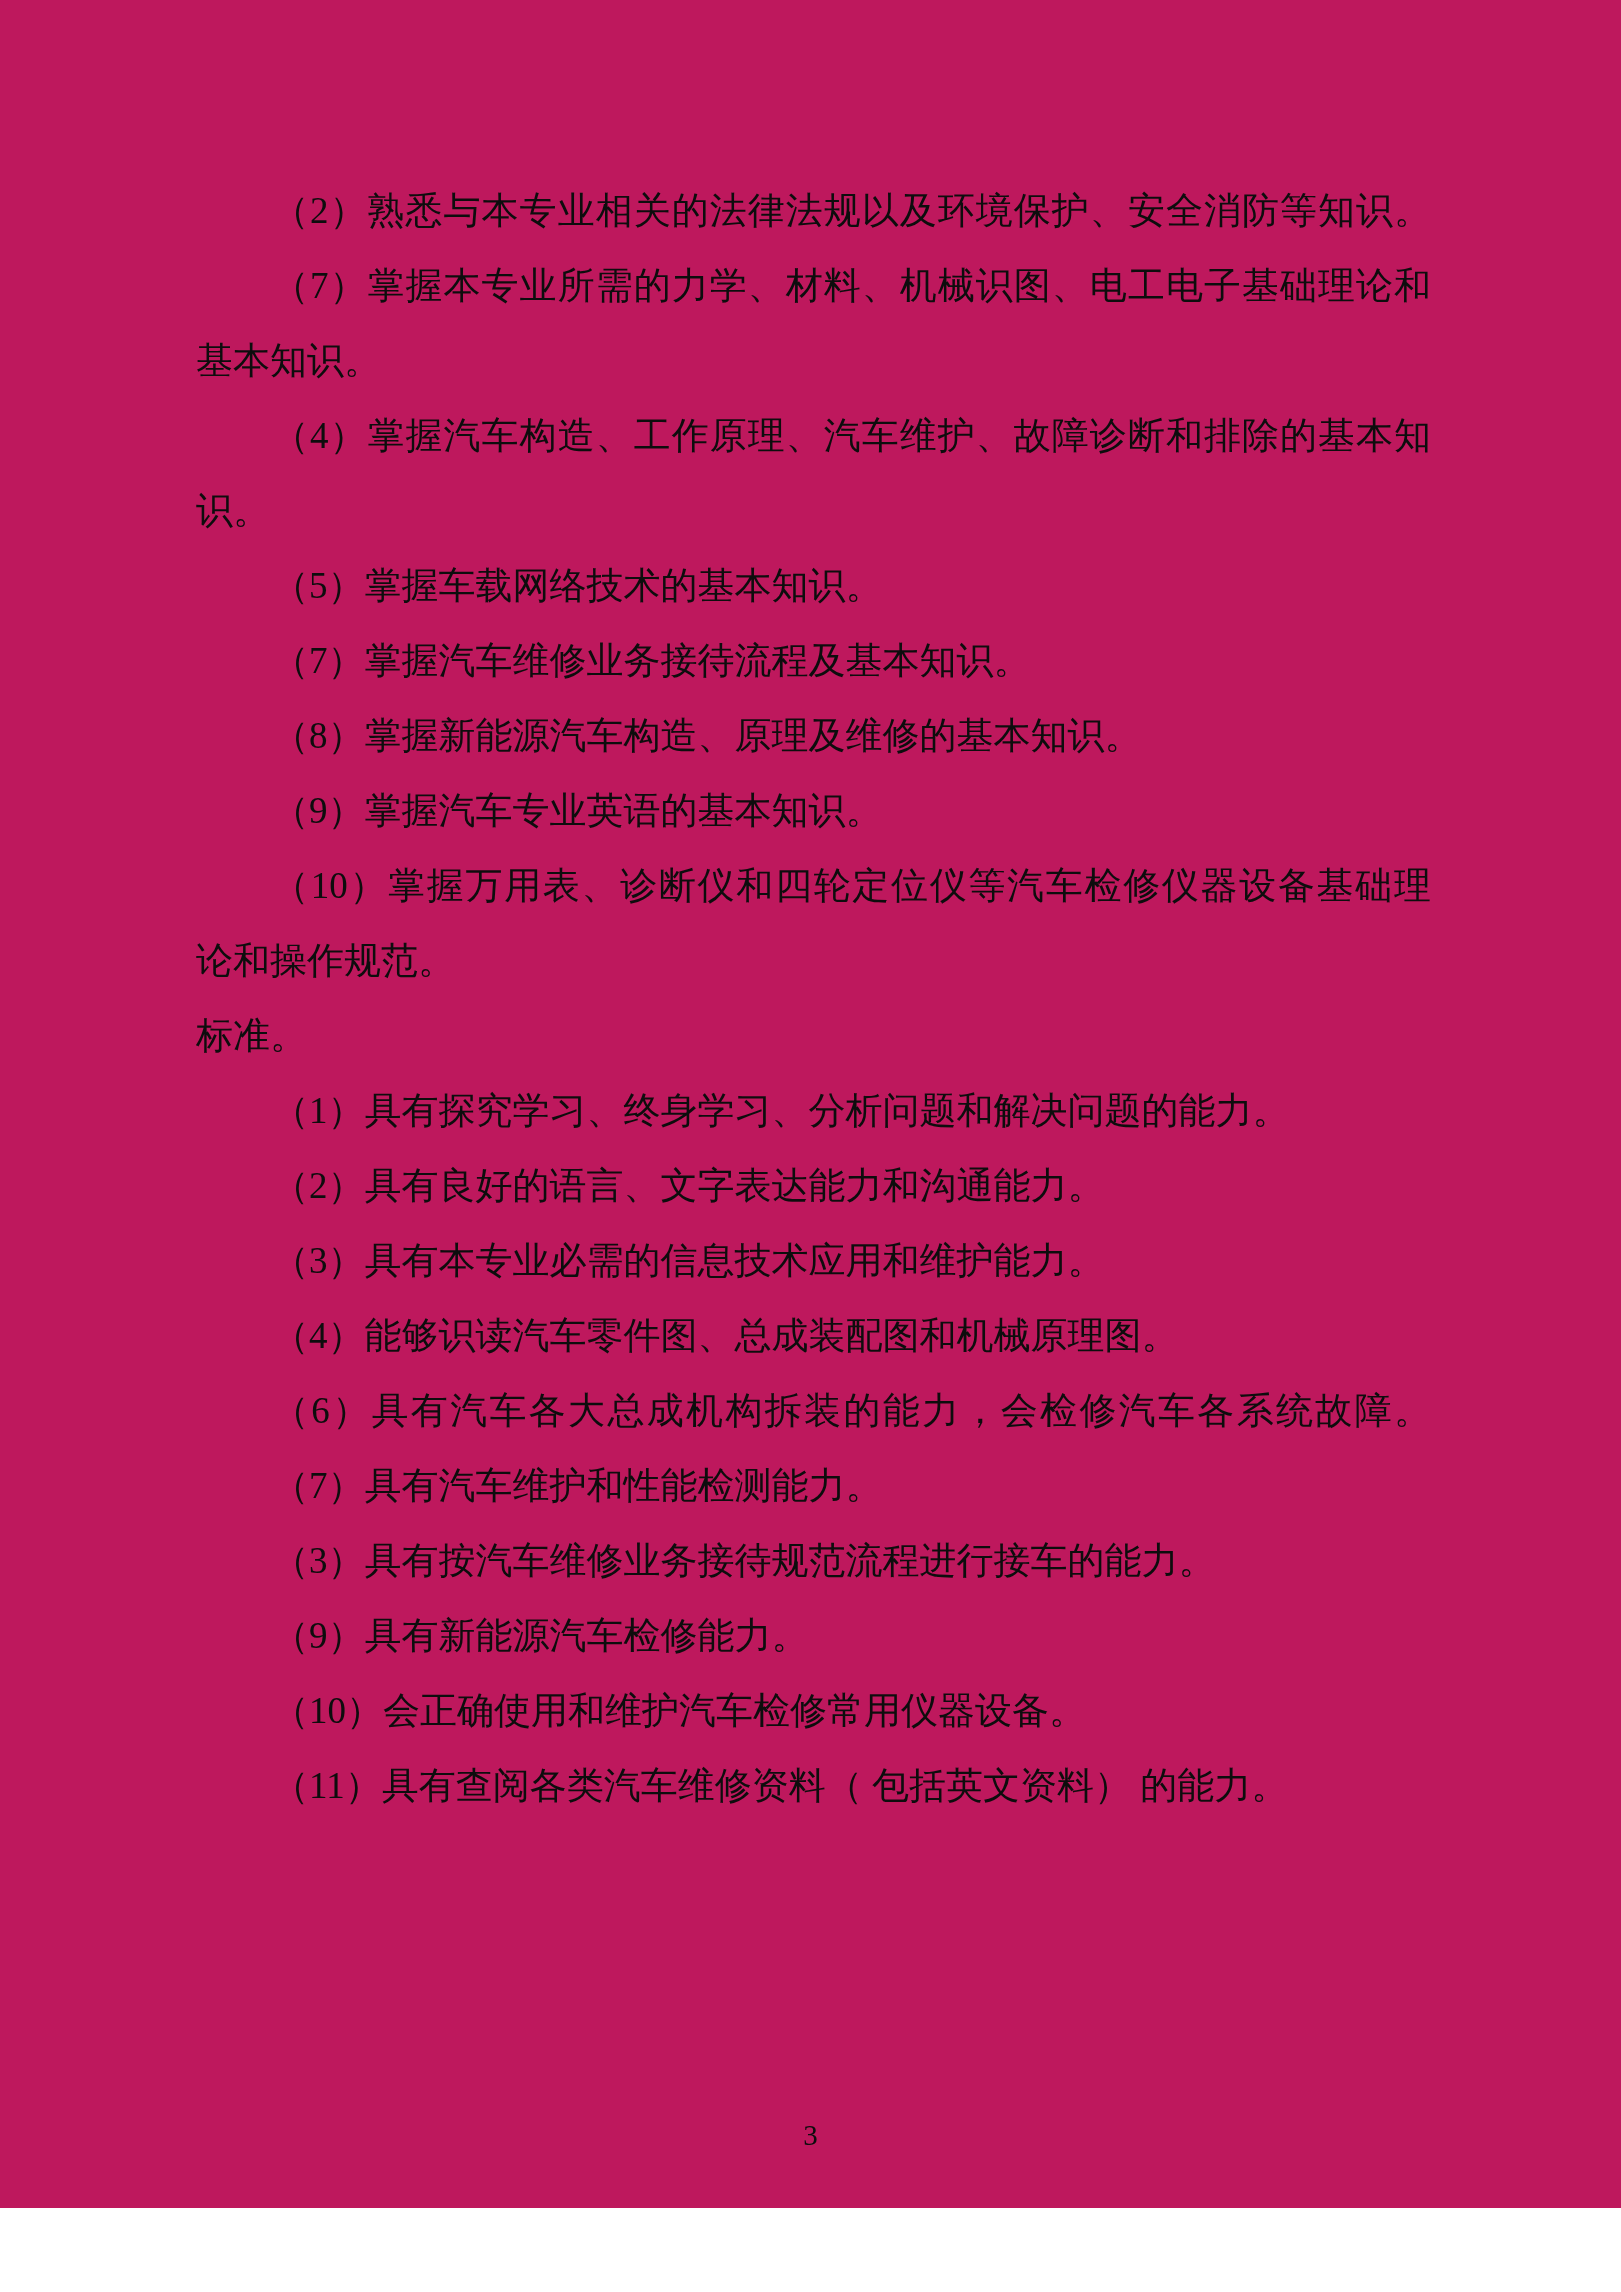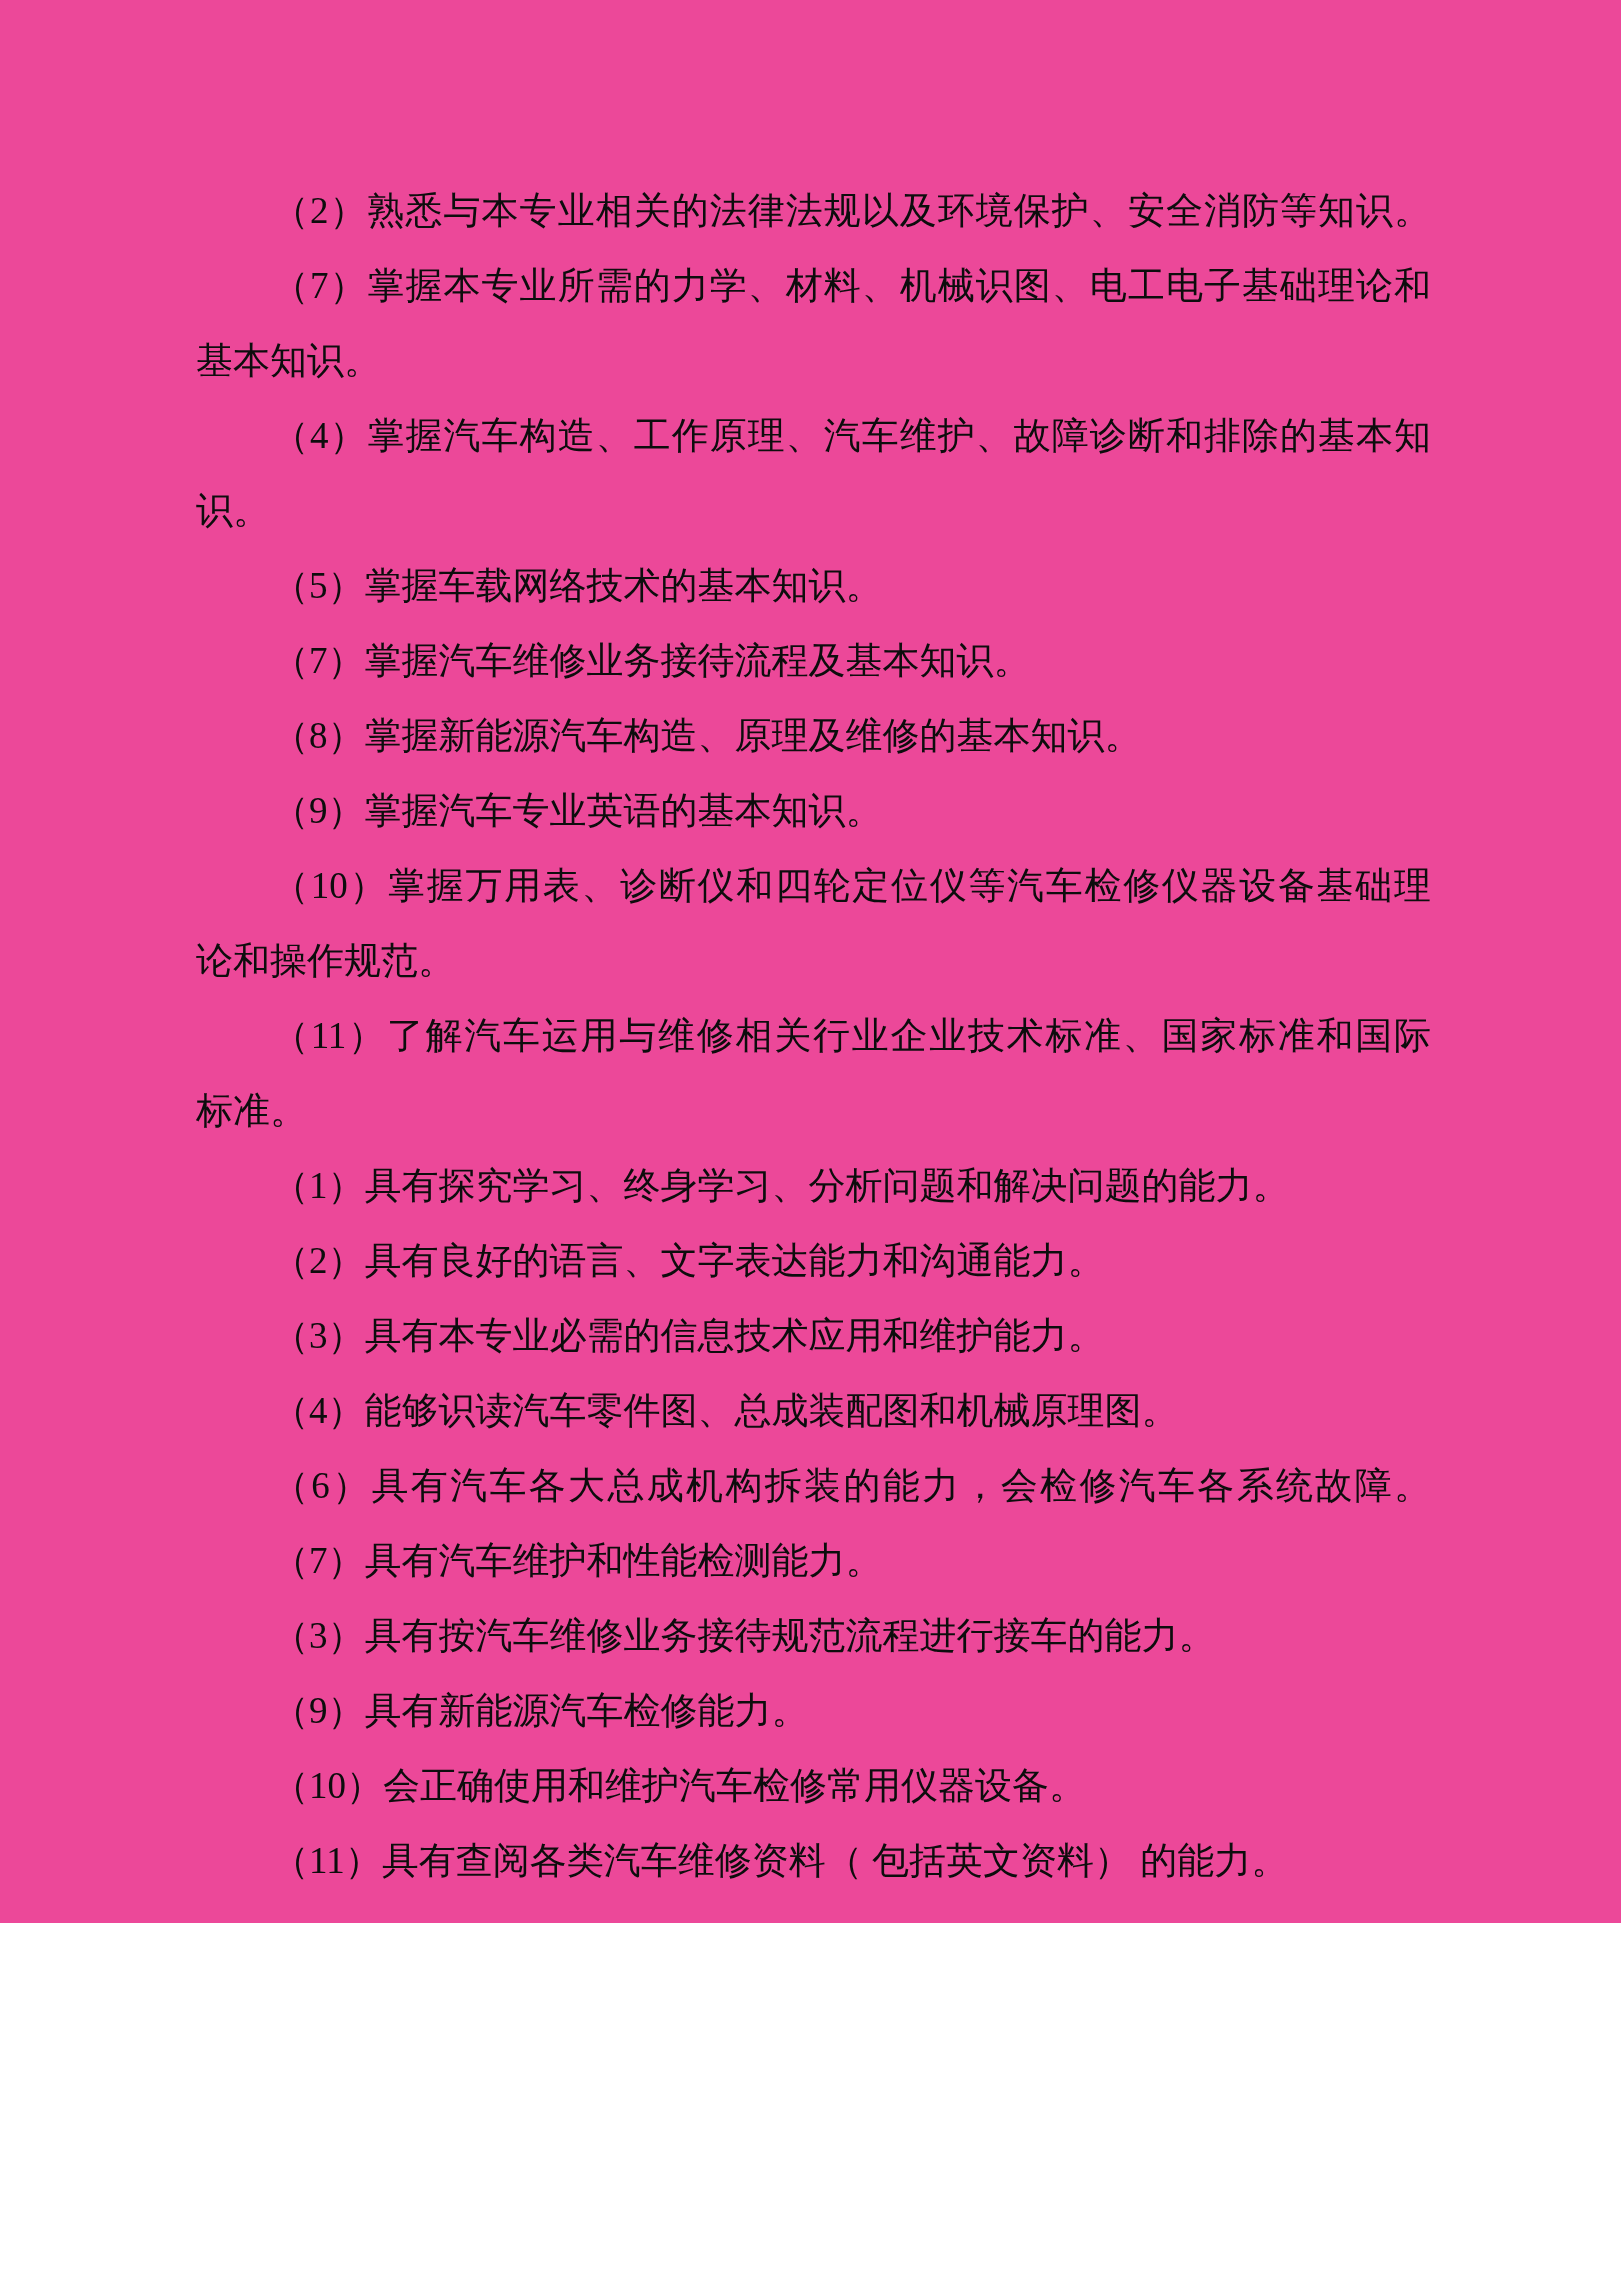--- a/index.html
+++ b/index.html
@@ -3,22 +3,22 @@
 <meta charset="utf-8">
 <style>
   html, body {
     margin: 0;
     padding: 0;
     background: #ffffff;
   }
   .page {
     position: relative;
     width: 1621px;
-    height: 1923px;
-    background: #ec4899;
+    height: 2208px;
+    background: #be185d;
     overflow: hidden;
     font-family: "Liberation Serif", "DejaVu Serif", serif;
     color: #0d0d0d;
   }
   .doc-body {
     position: absolute;
     left: 196px;
     right: 190px;
     top: 173px;
   }
@@ -59,21 +59,20 @@
       <div class="line indent fill">（7）掌握本专业所需的力学、材料、机械识图、电工电子基础理论和</div>
       <div class="line">基本知识。</div>
       <div class="line indent fill">（4）掌握汽车构造、工作原理、汽车维护、故障诊断和排除的基本知</div>
       <div class="line">识。</div>
       <div class="line indent">（5）掌握车载网络技术的基本知识。</div>
       <div class="line indent">（7）掌握汽车维修业务接待流程及基本知识。</div>
       <div class="line indent">（8）掌握新能源汽车构造、原理及维修的基本知识。</div>
       <div class="line indent">（9）掌握汽车专业英语的基本知识。</div>
       <div class="line indent fill">（10）掌握万用表、诊断仪和四轮定位仪等汽车检修仪器设备基础理</div>
       <div class="line">论和操作规范。</div>
-      <div class="line indent fill">（11）了解汽车运用与维修相关行业企业技术标准、国家标准和国际</div>
       <div class="line">标准。</div>
       <div class="line indent">（1）具有探究学习、终身学习、分析问题和解决问题的能力。</div>
       <div class="line indent">（2）具有良好的语言、文字表达能力和沟通能力。</div>
       <div class="line indent">（3）具有本专业必需的信息技术应用和维护能力。</div>
       <div class="line indent">（4）能够识读汽车零件图、总成装配图和机械原理图。</div>
       <div class="line indent fill">（6）具有汽车各大总成机构拆装的能力，会检修汽车各系统故障。</div>
       <div class="line indent">（7）具有汽车维护和性能检测能力。</div>
       <div class="line indent">（3）具有按汽车维修业务接待规范流程进行接车的能力。</div>
       <div class="line indent">（9）具有新能源汽车检修能力。</div>
       <div class="line indent">（10）会正确使用和维护汽车检修常用仪器设备。</div>

